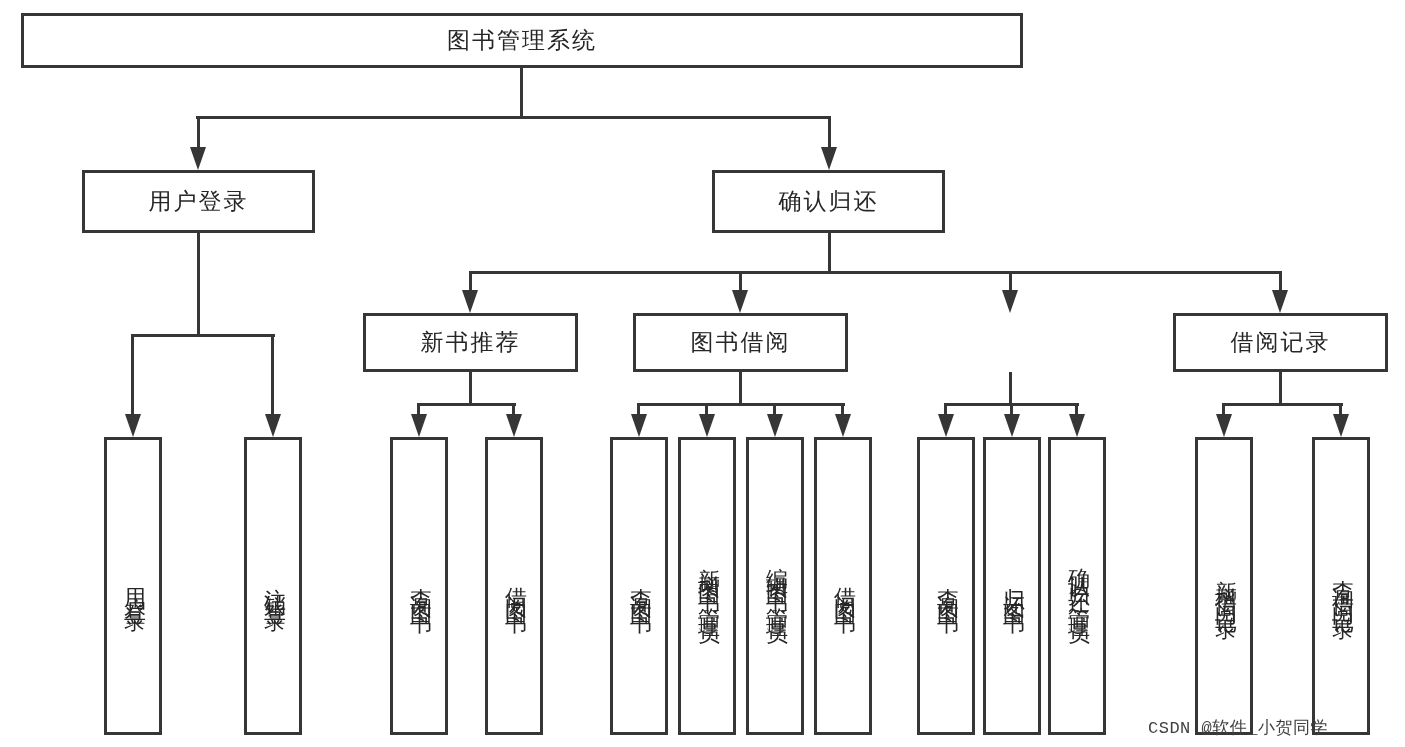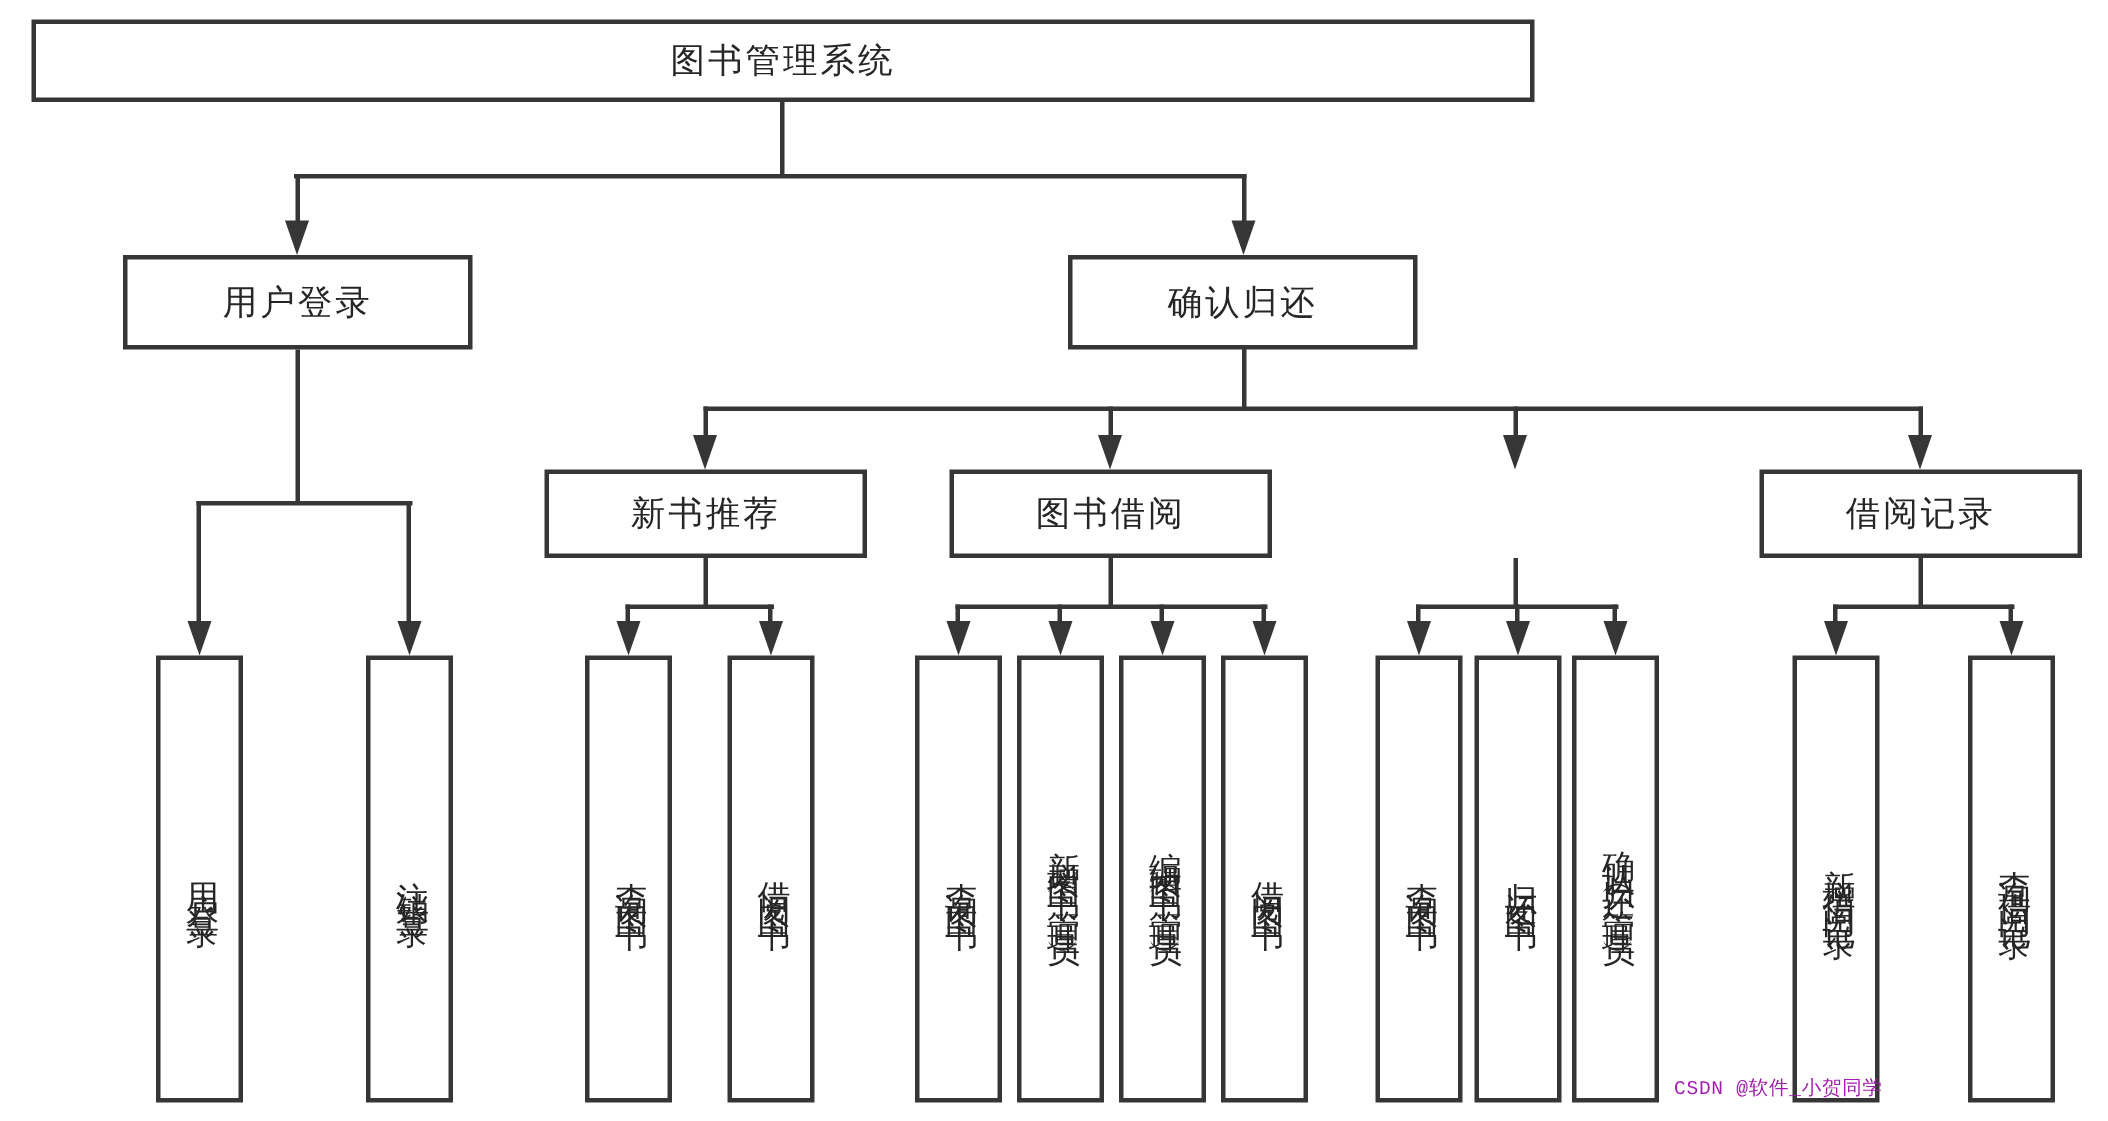--- a/index.html
+++ b/index.html
@@ -39,23 +39,23 @@
     line-height: 1;
   }
   .vl { position: absolute; width: 3px;  background: #363636; }
   .hl { position: absolute; height: 3px; background: #363636; }
   .ar { position: absolute; width: 0; height: 0;
         border-left: 8px solid transparent;
         border-right: 8px solid transparent;
         border-top: 23px solid #363636; }
   #watermark {
     position: absolute;
-    left: 1116px; top: 716px;
-    font-size: 13px;
-    color: #a21caf;
+    left: 1148px; top: 716px;
+    font-size: 17px;
+    color: #404040;
     letter-spacing: 0.5px;
     z-index: 9;
     white-space: nowrap;
   }
 </style>
 </head>
 <body>
 
 <div id="stage">
 

